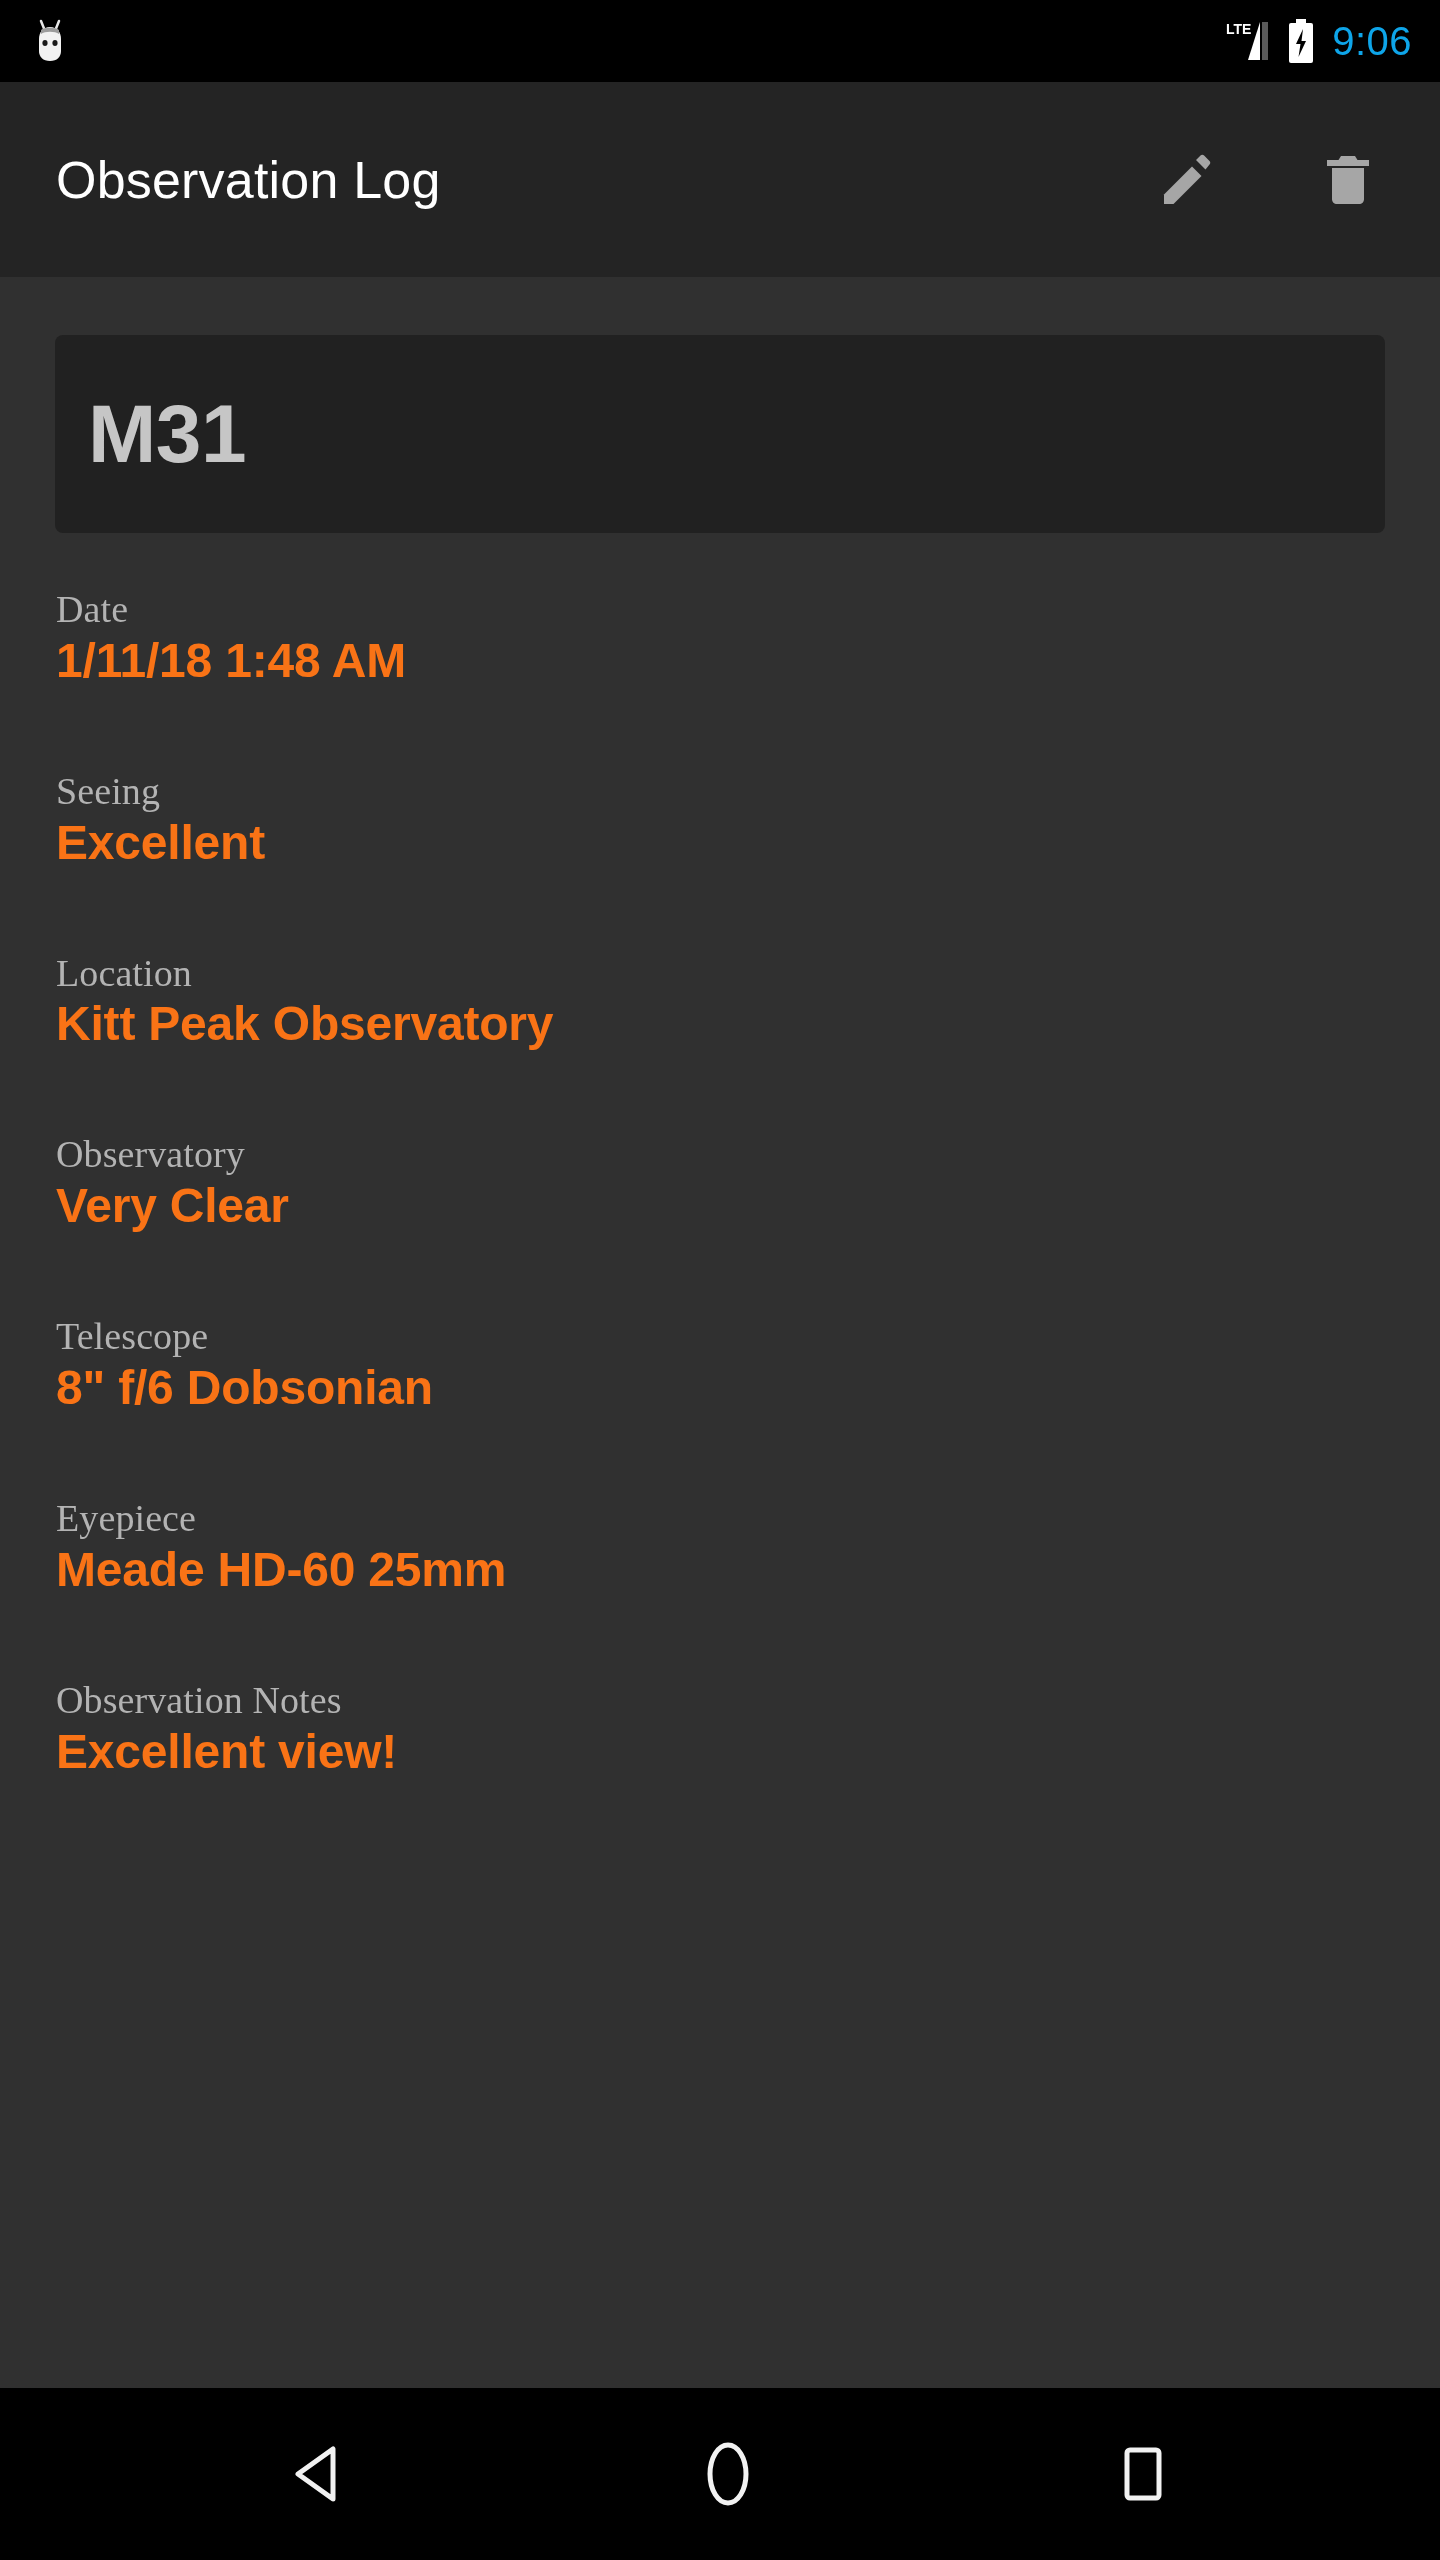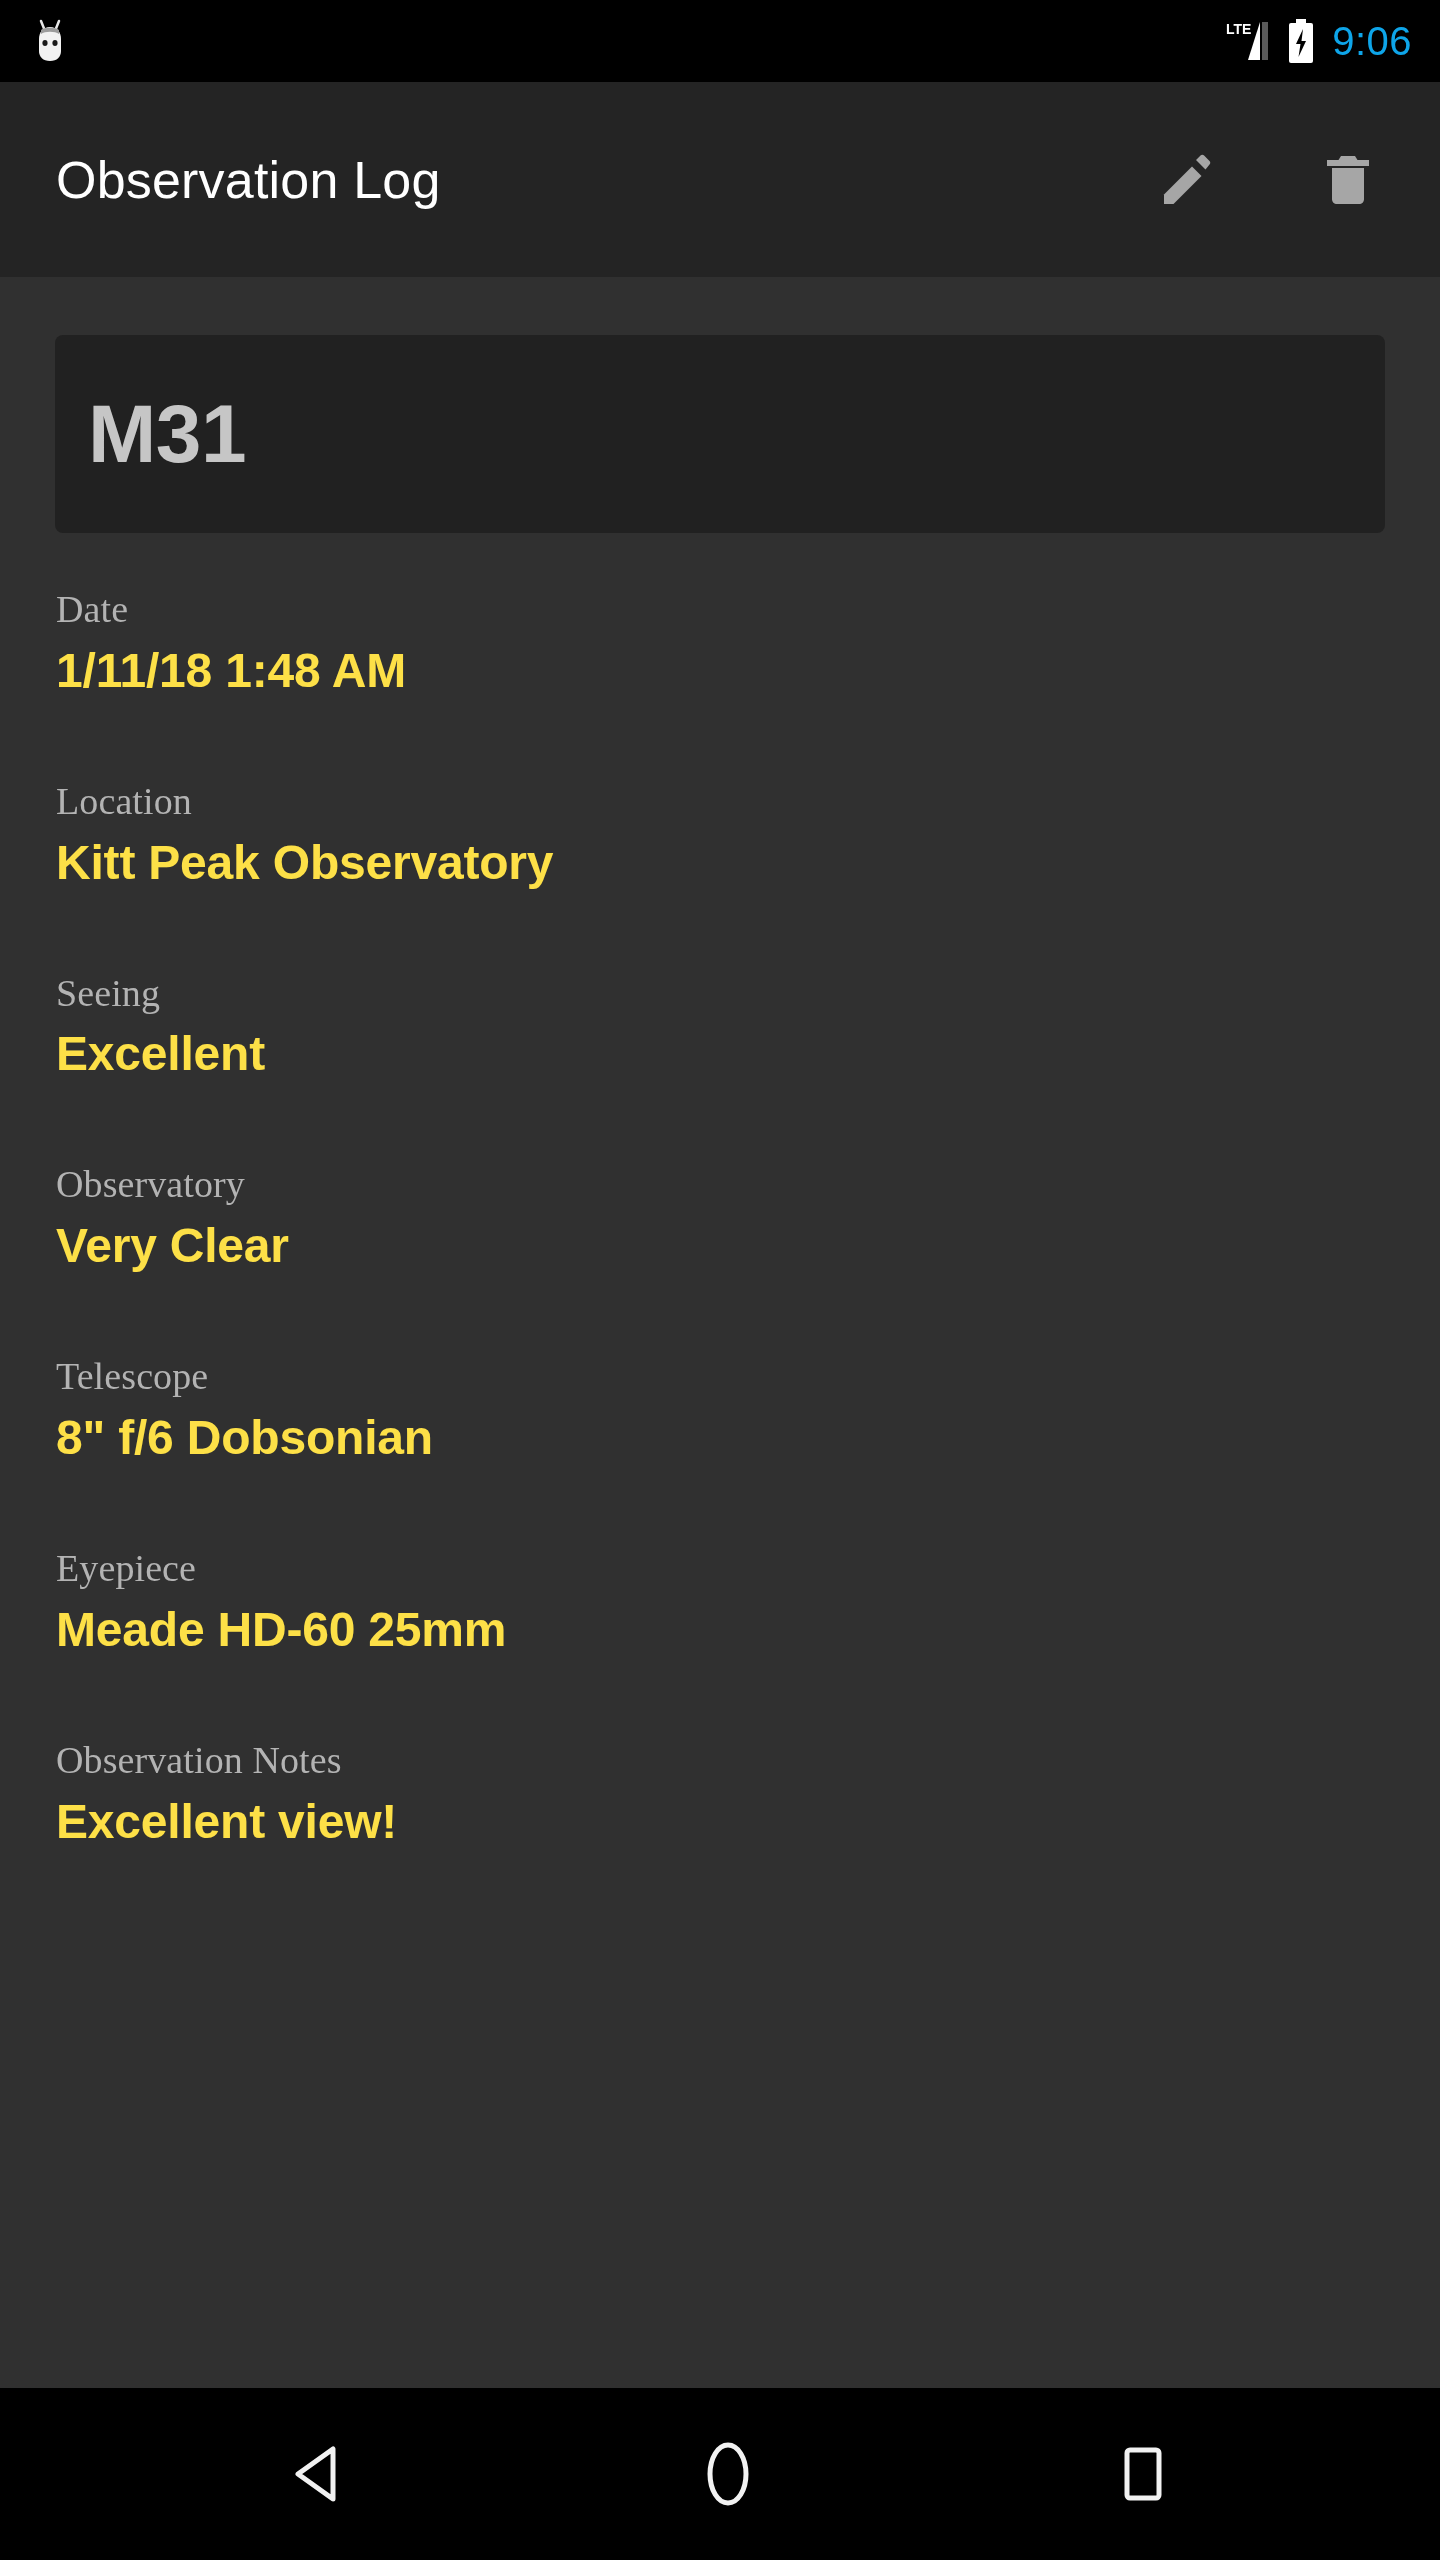--- a/index.html
+++ b/index.html
@@ -61,22 +61,22 @@
     color:#c6c6c6; font-size:82px; font-weight:bold; letter-spacing:-0.5px;
   }
   .fields { position:absolute; left:56px; top:310px; width:1330px; }
   .field { margin-bottom:79px; }
   .field-label {
     color:#b3b3b3; font-size:38px; font-weight:400; line-height:1.18;
     letter-spacing:0.1px;
     font-family:Liberation Serif, serif;
   }
   .field-value {
-    color:#fde047; font-size:48px; font-weight:bold; line-height:1.2;
-    margin-top:10px; letter-spacing:-0.2px; min-height:58px;
+    color:#f97316; font-size:48px; font-weight:bold; line-height:1.2;
+    letter-spacing:-0.2px; min-height:58px;
   }
 
   
   .navbar {
     position:absolute; bottom:0; left:0; width:1440px; height:172px;
     background:#000; display:flex; align-items:center;
   }
   .nav-btn {
     flex:0 0 auto; display:flex; align-items:center; justify-content:center;
     width:180px; height:172px; background:transparent; border:none; cursor:pointer;
@@ -155,30 +155,30 @@
     </div>
 
     <div class="fields">
 
       <div class="field">
         <div class="field-label">Date</div>
         <div class="field-value">1/11/18 1:48 AM</div>
       </div>
 
       <div class="field">
+        <div class="field-label">Seeing</div>
+        <div class="field-value">Excellent</div>
+      </div>
+
+      <div class="field">
         <div class="field-label">Location</div>
         <div class="field-value">Kitt Peak Observatory</div>
       </div>
 
       <div class="field">
-        <div class="field-label">Seeing</div>
-        <div class="field-value">Excellent</div>
-      </div>
-
-      <div class="field">
         <div class="field-label">Observatory</div>
         <div class="field-value">Very Clear</div>
       </div>
 
       <div class="field">
         <div class="field-label">Telescope</div>
         <div class="field-value">8" f/6 Dobsonian</div>
       </div>
 
       <div class="field">

